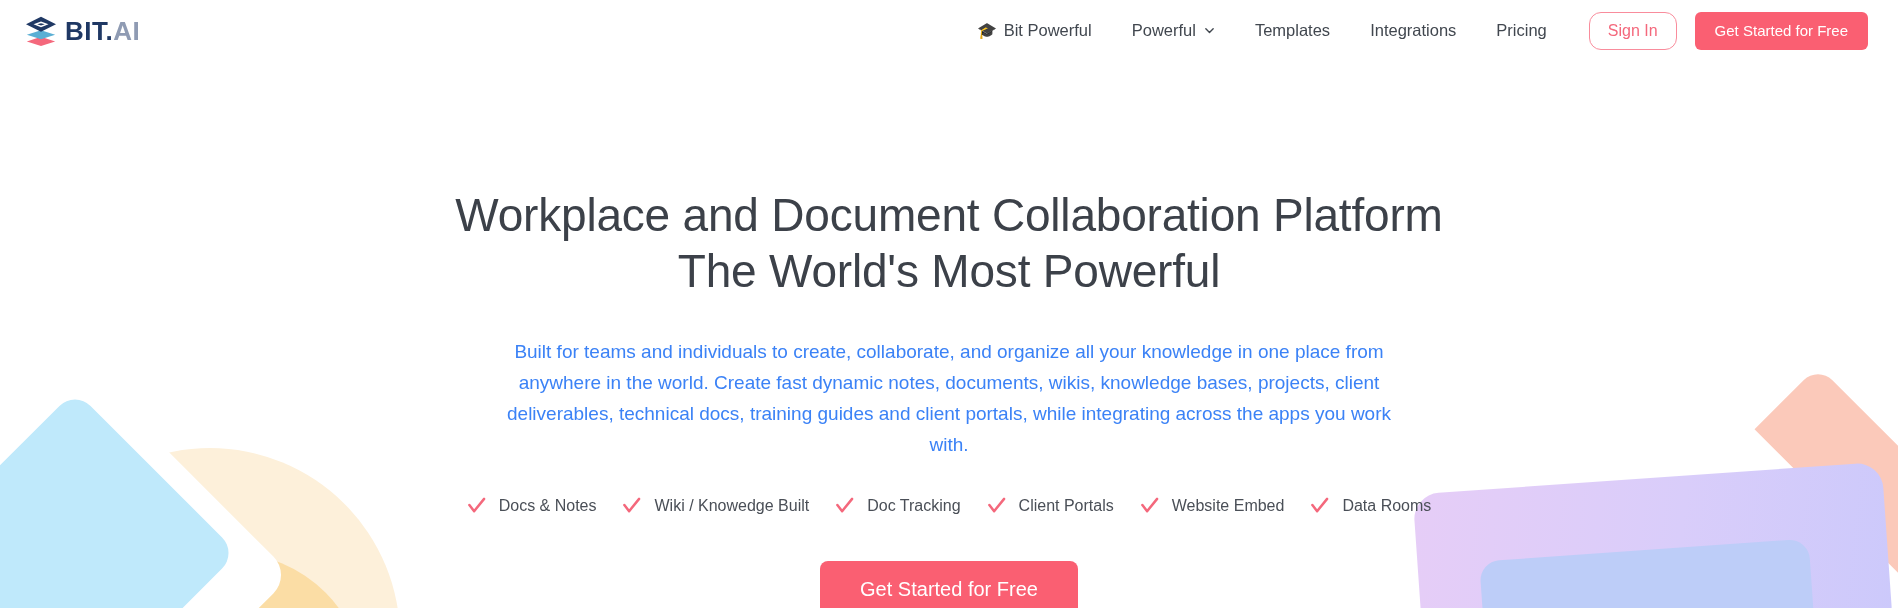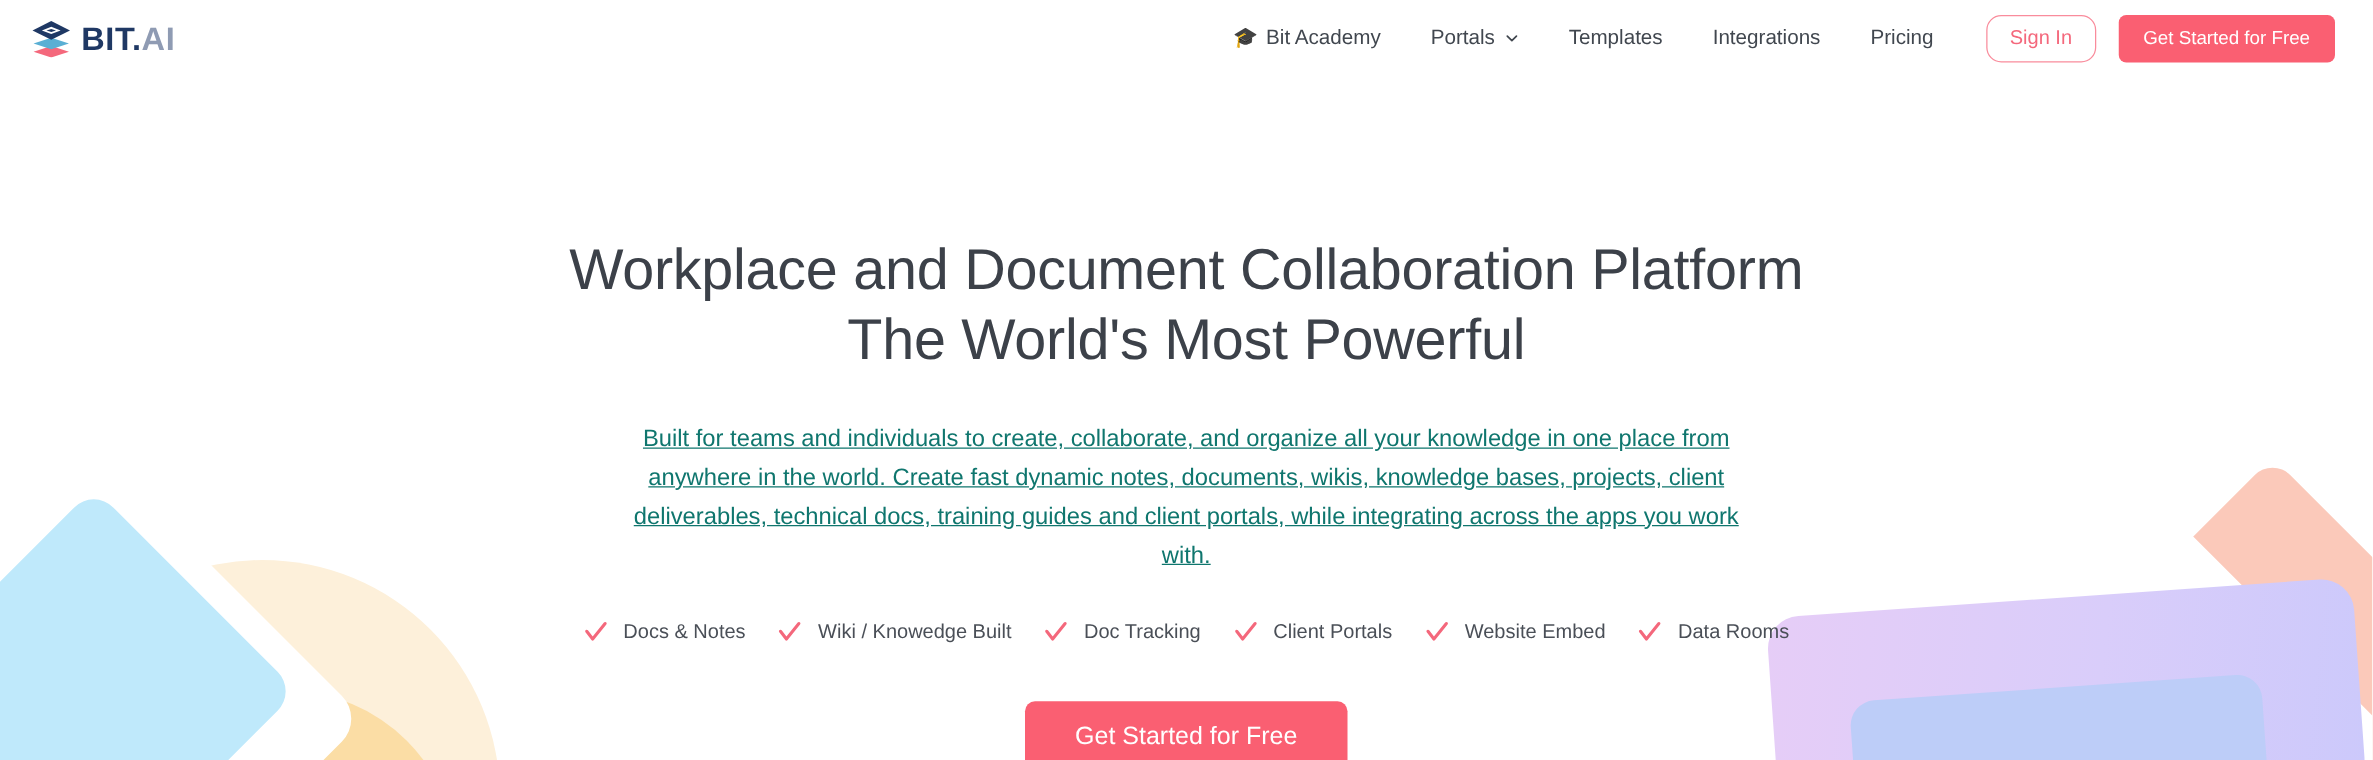--- a/index.html
+++ b/index.html
@@ -223,23 +223,22 @@
     color: #3c4149;
     letter-spacing: -0.2px;
   }
   .hero h1 .line { display: block; }
 
   .hero-sub {
     margin: 38px auto 0;
     width: 920px;
     font-size: 19px;
     line-height: 1.62;
-    color: #0f766e;
+    color: #3b82f6;
     font-weight: 400;
-    text-decoration: underline;
   }
 
   .feature-row {
     margin-top: 36px;
     display: flex;
     justify-content: center;
     align-items: center;
     gap: 26px;
     flex-wrap: nowrap;
   }
@@ -304,25 +303,25 @@
       </svg>
       <span class="brand-text">
         <span class="bit">BIT</span><span class="dot">.</span><span class="ai">AI</span>
       </span>
     </a>
 
     <nav class="main-nav">
 
       <a class="nav-item" href="#">
         <span class="cap-icon">🎓</span>
-        <span>Bit Academy</span>
+        <span>Bit Powerful</span>
       </a>
 
       <a class="nav-item" href="#">
-        <span>Portals</span>
+        <span>Powerful</span>
         <span class="chev">
           <svg viewBox="0 0 12 12" width="11" height="11">
               <path d="M2 4.2 L6 8.2 L10 4.2" fill="none" stroke="#41474f" stroke-width="1.5" stroke-linecap="round" stroke-linejoin="round"></path>
             </svg>
         </span>
       </a>
 
 
       <a class="nav-item" href="#">
         <span>Templates</span>

